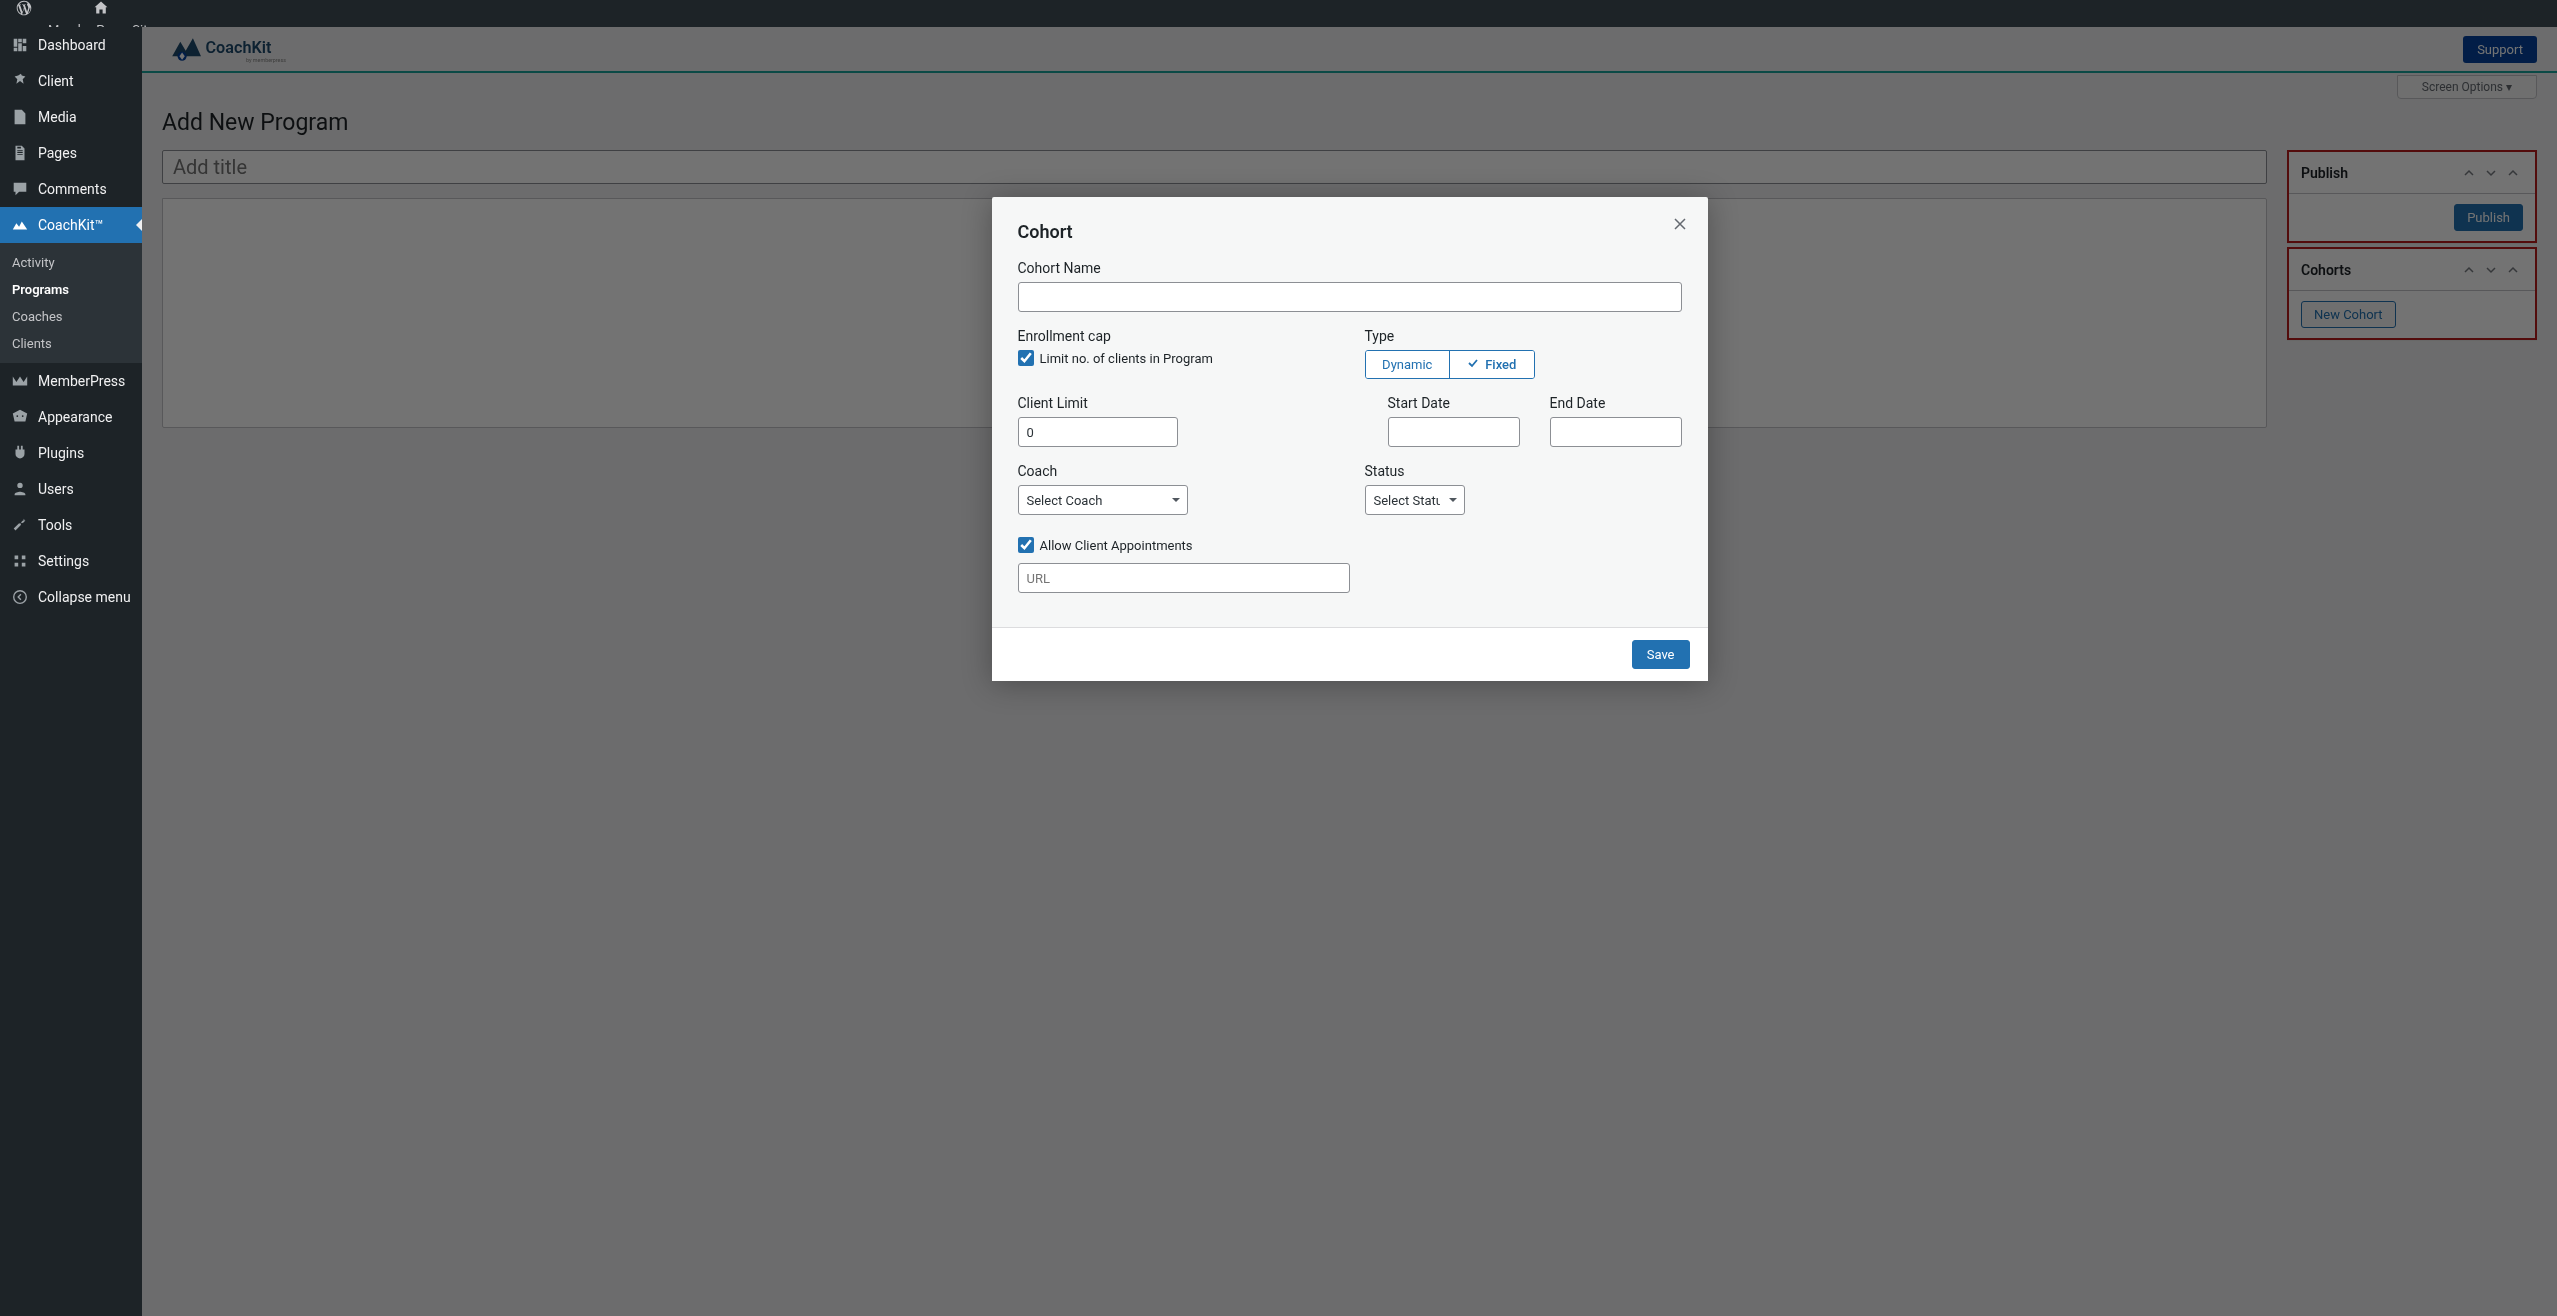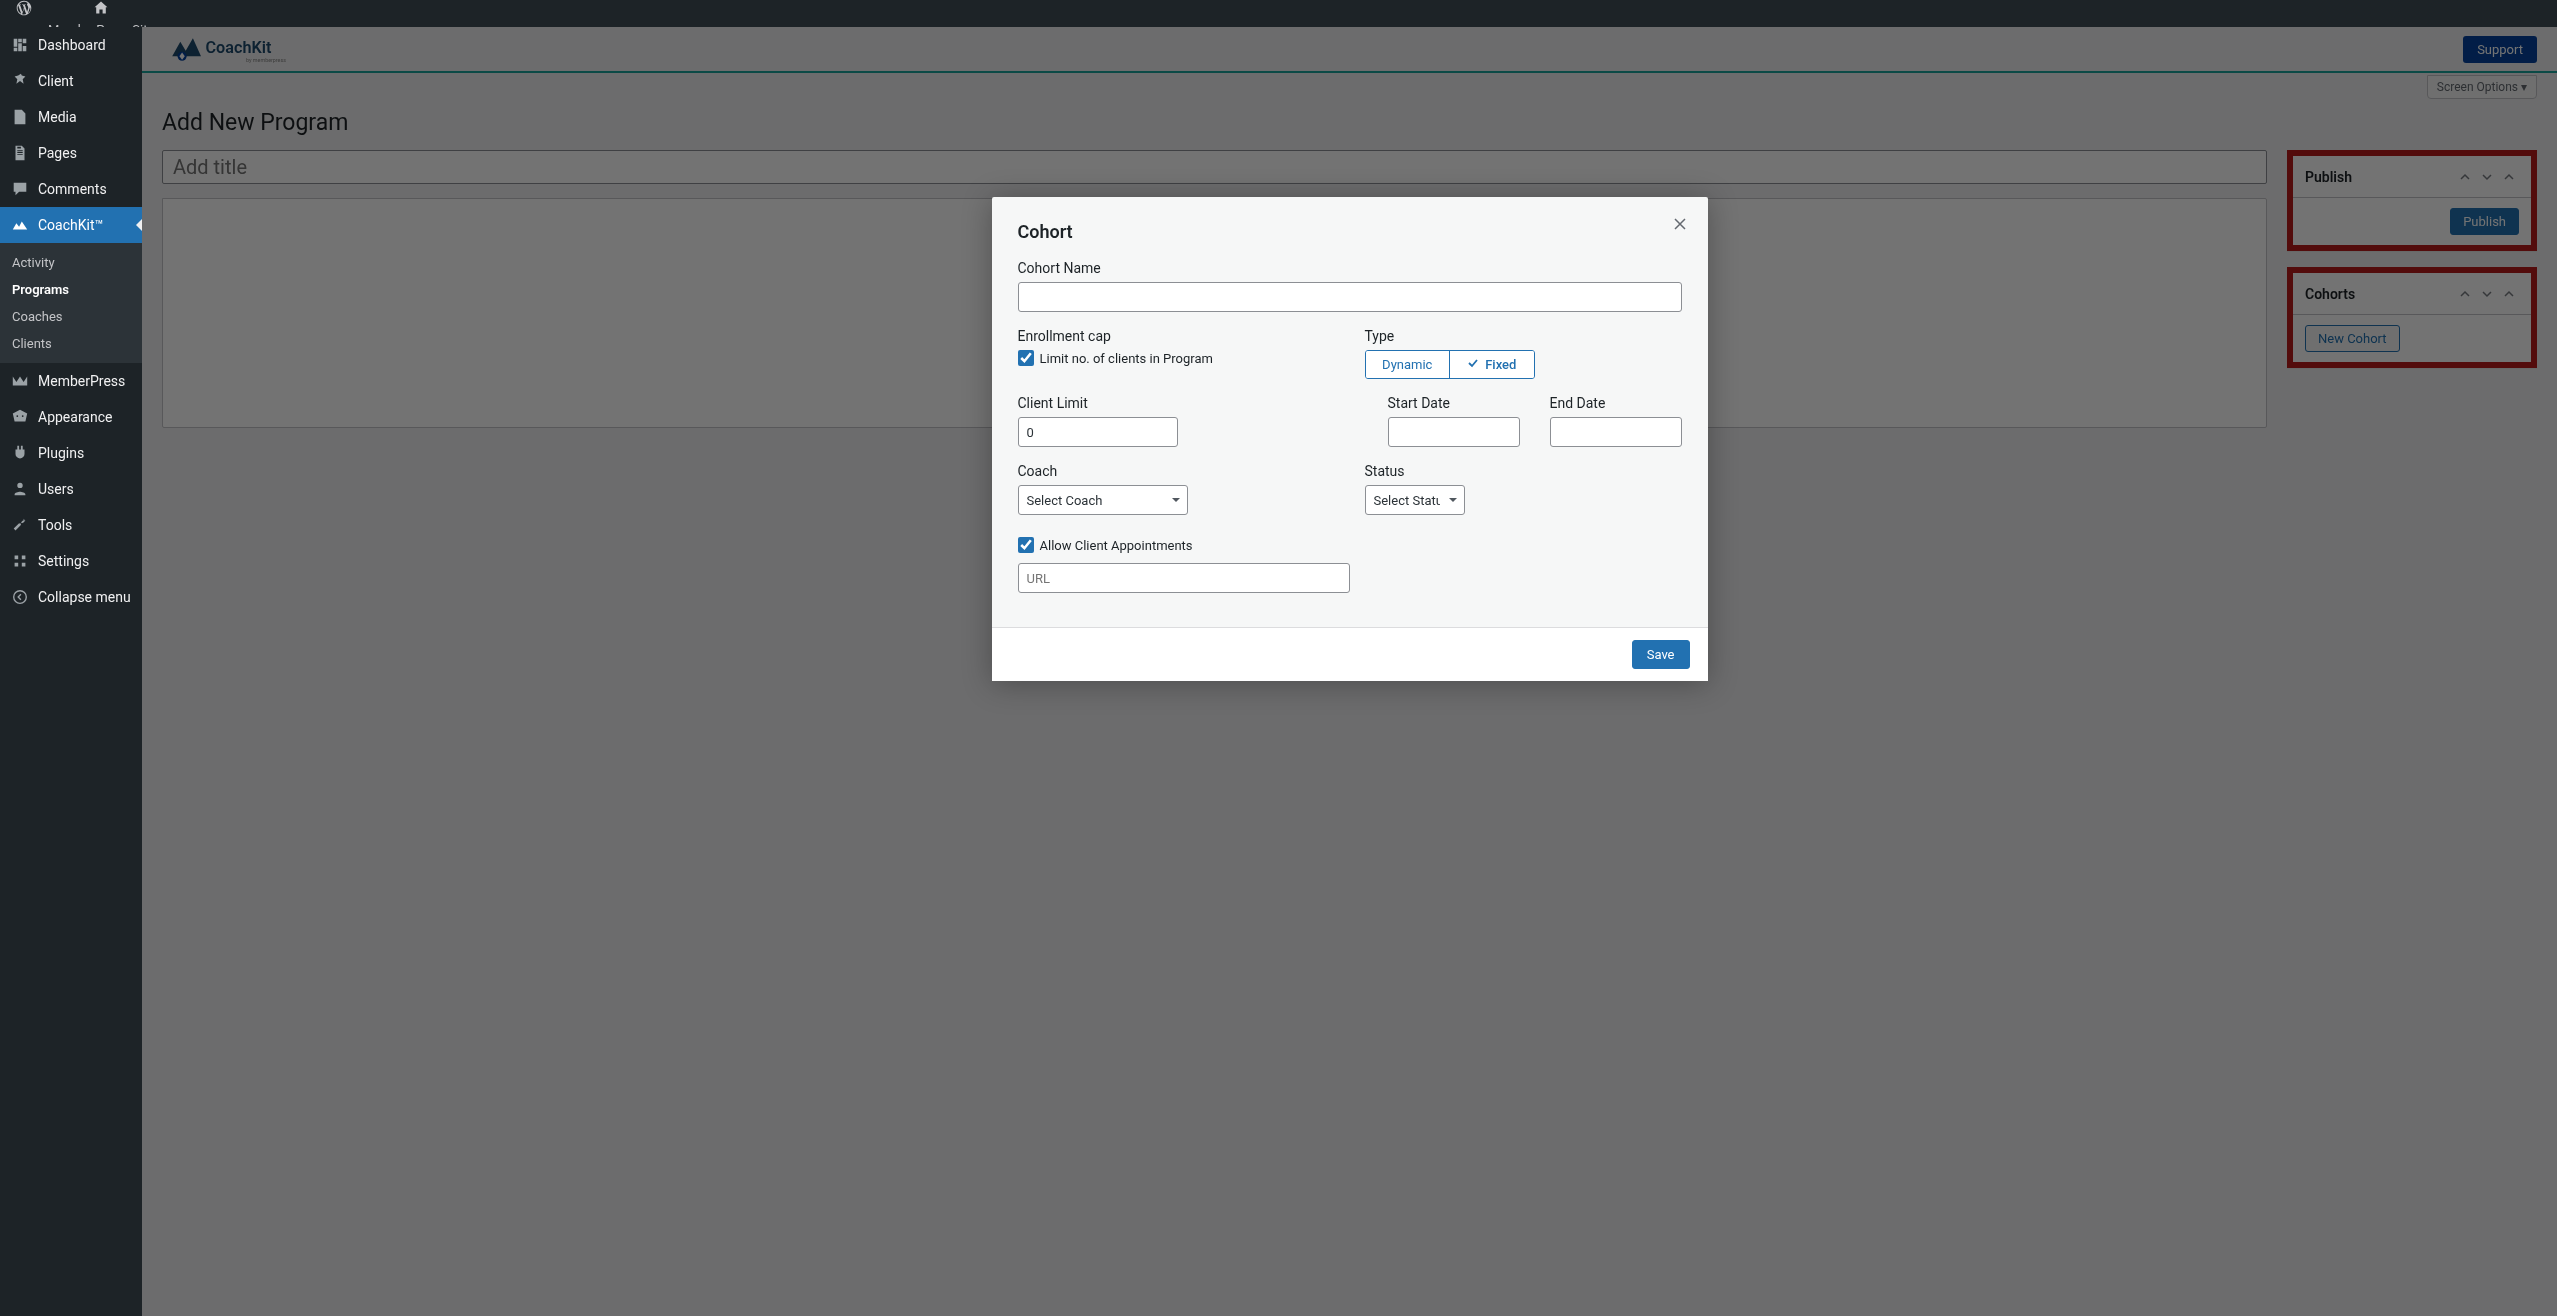--- a/index.html
+++ b/index.html
@@ -23,39 +23,39 @@
 .submenu .sub-item.current { color: #fff; font-weight: 600; }
 
 
 .main-wrap { position: absolute; left: 142px; right: 0; top: 27px; bottom: 0; background: #f0f0f1; overflow: hidden; }
 .ck-header { border-bottom: 2px solid #1aa59c; padding: 12px 20px; display: flex; align-items: center; justify-content: space-between; height: 46px; }
 .ck-logo { display: flex; align-items: center; gap: 6px; }
 .ck-logo svg { height: 36px; }
 .support-btn { background: #06429e; color: #fff; border: none; padding: 6px 14px; border-radius: 3px; font-size: 13px; cursor: pointer; }
 
 .screen-opts { display: flex; justify-content: flex-end; padding: 2px 20px 0; }
-.screen-opts-btn { border: 1px solid #c3c4c7; background: #f6f7f7; padding: 4px 9px; font-size: 12px; border-radius: 0 0 4px 4px; cursor: pointer; color: #646970; }
+.screen-opts-btn { border: 1px solid #c3c4c7; background: #f6f7f7; padding: 4px 24px; font-size: 12px; border-radius: 0 0 4px 4px; cursor: pointer; color: #646970; }
 
 .content-area { padding: 0 20px 20px; display: flex; gap: 20px; }
 .page-title-head { padding: 10px 20px 14px; }
 .page-title-head h1 { font-size: 23px; font-weight: 400; color: #1d2327; }
 
 .primary-col { flex: 1; }
 .side-col { width: 250px; }
 
 .title-input-wrap { margin-bottom: 14px; }
 .title-input { width: 100%; padding: 6px 10px; font-size: 20px; height: 34px; border: 1px solid #8c8f94; border-radius: 2px; background: #fff; color: #50575e; }
 .title-input::placeholder { color: #757575; font-style: normal; }
 
 .tabs-row { display: flex; gap: 4px;}
 .tab-btn { padding: 8px 16px; background: #dcdcde; border: 1px solid #c3c4c7; border-bottom: none; border-radius: 3px 3px 0 0; cursor: pointer; font-size: 13px; }
 .tab-btn.active { background: #f6f7f7; }
 .tab-panel { background: #fff; border: 1px solid #c3c4c7; min-height: 230px; border-radius: 0 2px 2px 2px; }
 
-.postbox { background: #fff; border: 6px solid #b91c1c; margin-bottom: 16px; box-shadow: 0 1px 1px rgba(0,0,0,.04); }
+.postbox { background: #fff; border: 2px solid #b91c1c; margin-bottom: 4px; box-shadow: 0 1px 1px rgba(0,0,0,.04); }
 .postbox-header { display: flex; align-items: center; justify-content: space-between; padding: 0 12px; border-bottom: 1px solid #c3c4c7; height: 42px; }
 .postbox-header h2 { font-size: 14px; font-weight: 600; }
 .postbox-controls { display: flex; gap: 2px; }
 .postbox-controls .pc-btn { width: 20px; height: 20px; background: none; border: none; cursor: pointer; color: #787c82; display: inline-flex; align-items: center; justify-content: center; }
 .postbox-body { padding: 10px 12px; }
 .publish-btn, .newcohort-btn { background: #2271b1; color: #fff; border: 1px solid #2271b1; padding: 5px 12px; border-radius: 3px; font-size: 13px; cursor: pointer; }
 .newcohort-btn { background: #f6f7f7; color: #2271b1; border-color: #2271b1; }
 .publish-actions { display: flex; justify-content: flex-end; padding: 10px 12px; }
 
 

